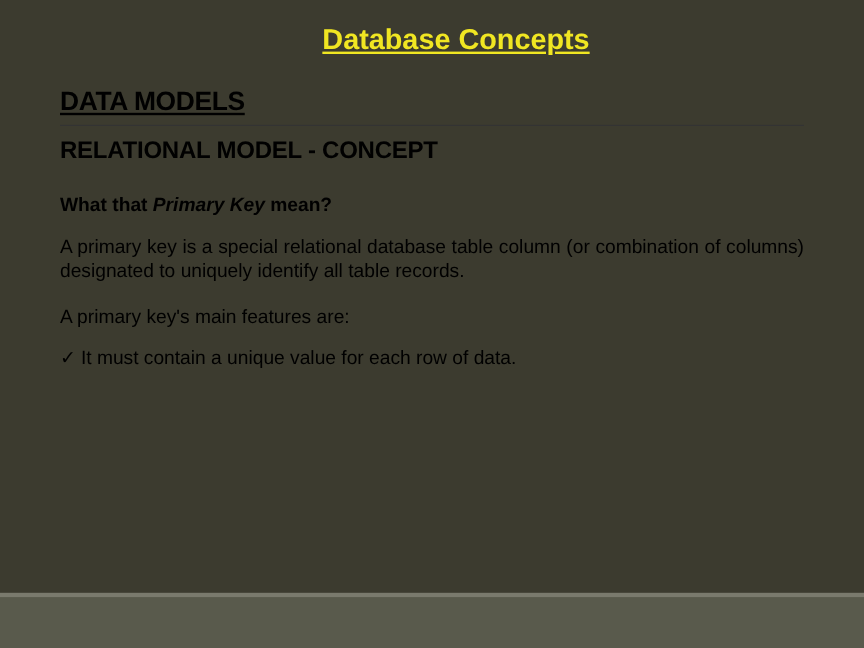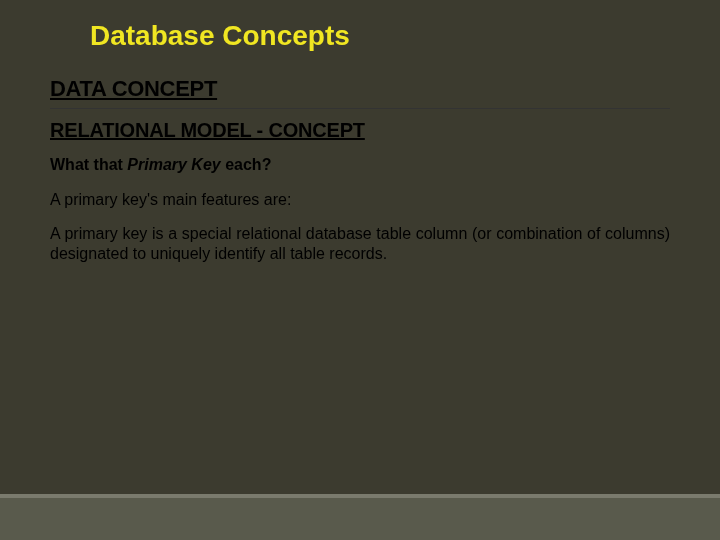--- a/index.html
+++ b/index.html
@@ -12,44 +12,44 @@
     overflow: hidden;
     position: relative;
   }
   .slide {
     width: 100%;
     height: 100%;
     padding: 20px 50px 0 50px;
     position: relative;
   }
   .title {
-    text-align: left;
+    text-align: center;
     color: #f0e622;
-    font-size: 28px;
+    font-size: 24px;
     font-weight: bold;
+    text-decoration: underline;
     margin-bottom: 24px;
     margin-left: 40px;
   }
   .heading1 {
     font-size: 22px;
     font-weight: bold;
     text-decoration: underline;
     margin-bottom: 6px;
     letter-spacing: -0.3px;
   }
   .hr {
     border: none;
     border-top: 1.5px solid #333;
     margin-bottom: 10px;
   }
   .heading2 {
     font-size: 20px;
     font-weight: bold;
-    text-decoration: underline;
-    margin-bottom: 14px;
+    margin-bottom: 25px;
     letter-spacing: -0.2px;
   }
   .question {
     font-size: 16px;
     font-weight: bold;
     margin-bottom: 16px;
   }
   .question .italic {
     font-style: italic;
     margin-top: 28px;
@@ -88,32 +88,33 @@
     height: 4px;
     background: #7a7a6d;
   }
 </style>
 </head>
 <body>
 
 <div class="slide">
   <h1 class="title">Database Concepts</h1>
 
-  <h2 class="heading1">DATA CONCEPT</h2>
+  <h2 class="heading1">DATA MODELS</h2>
   <hr class="hr">
 
   <h3 class="heading2">RELATIONAL MODEL - CONCEPT</h3>
 
   <p class="question">
-    <span>What that </span><span class="italic">Primary Key</span><span> each?</span>
+    <span>What that </span><span class="italic">Primary Key</span><span> mean?</span>
   </p>
+
+  <p class="para">A primary key is a special relational database table column (or combination of columns) designated to uniquely identify all table records.</p>
 
   <p class="para" style="margin-bottom:14px;">A primary key's main features are:</p>
 
-  <p class="para">A primary key is a special relational database table column (or combination of columns) designated to uniquely identify all table records.</p>
-
   <ul class="bullets">
+    <li>It must contain a unique value for each row of data.</li>
   </ul>
 
 </div>
 
 <div class="footer-line"></div>
 <div class="footer-band"></div>
 
 </body></html>

